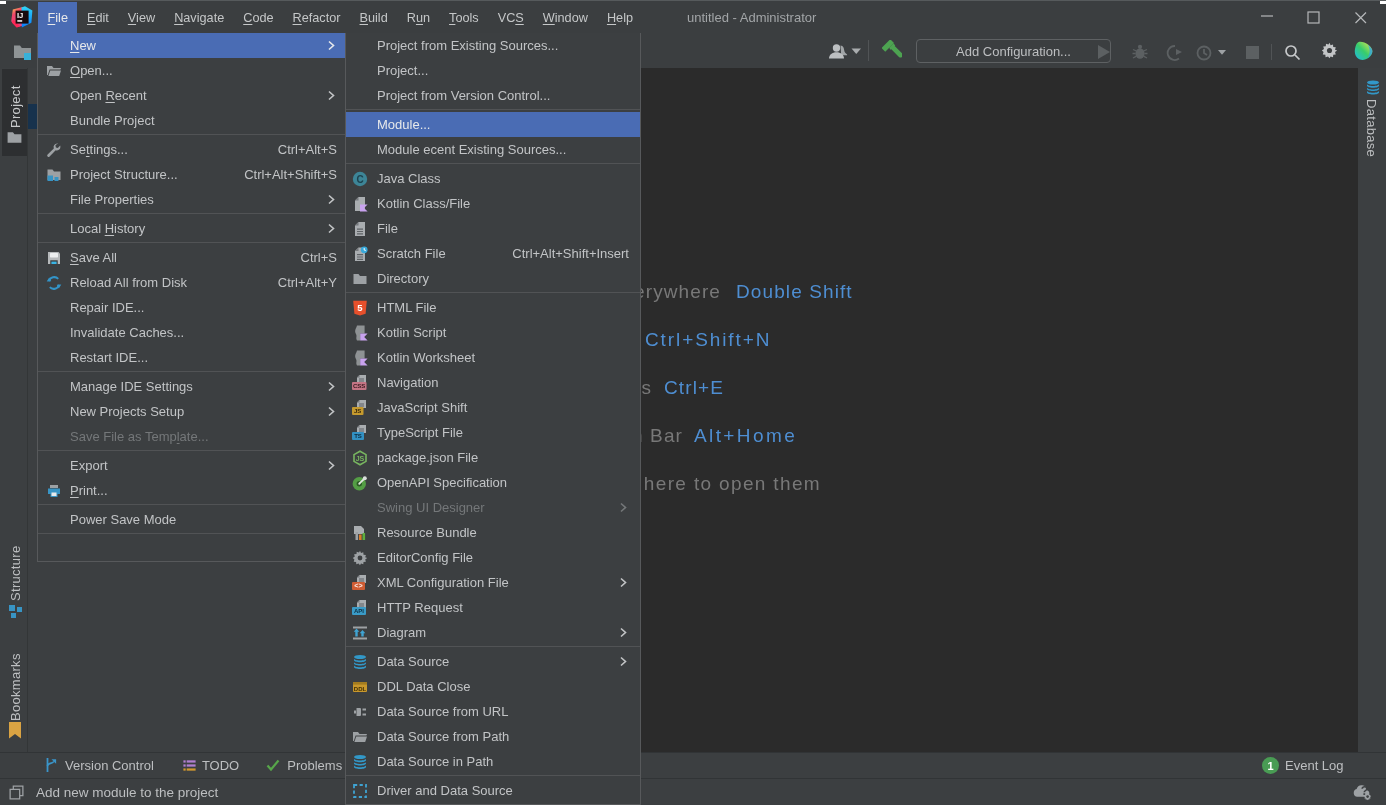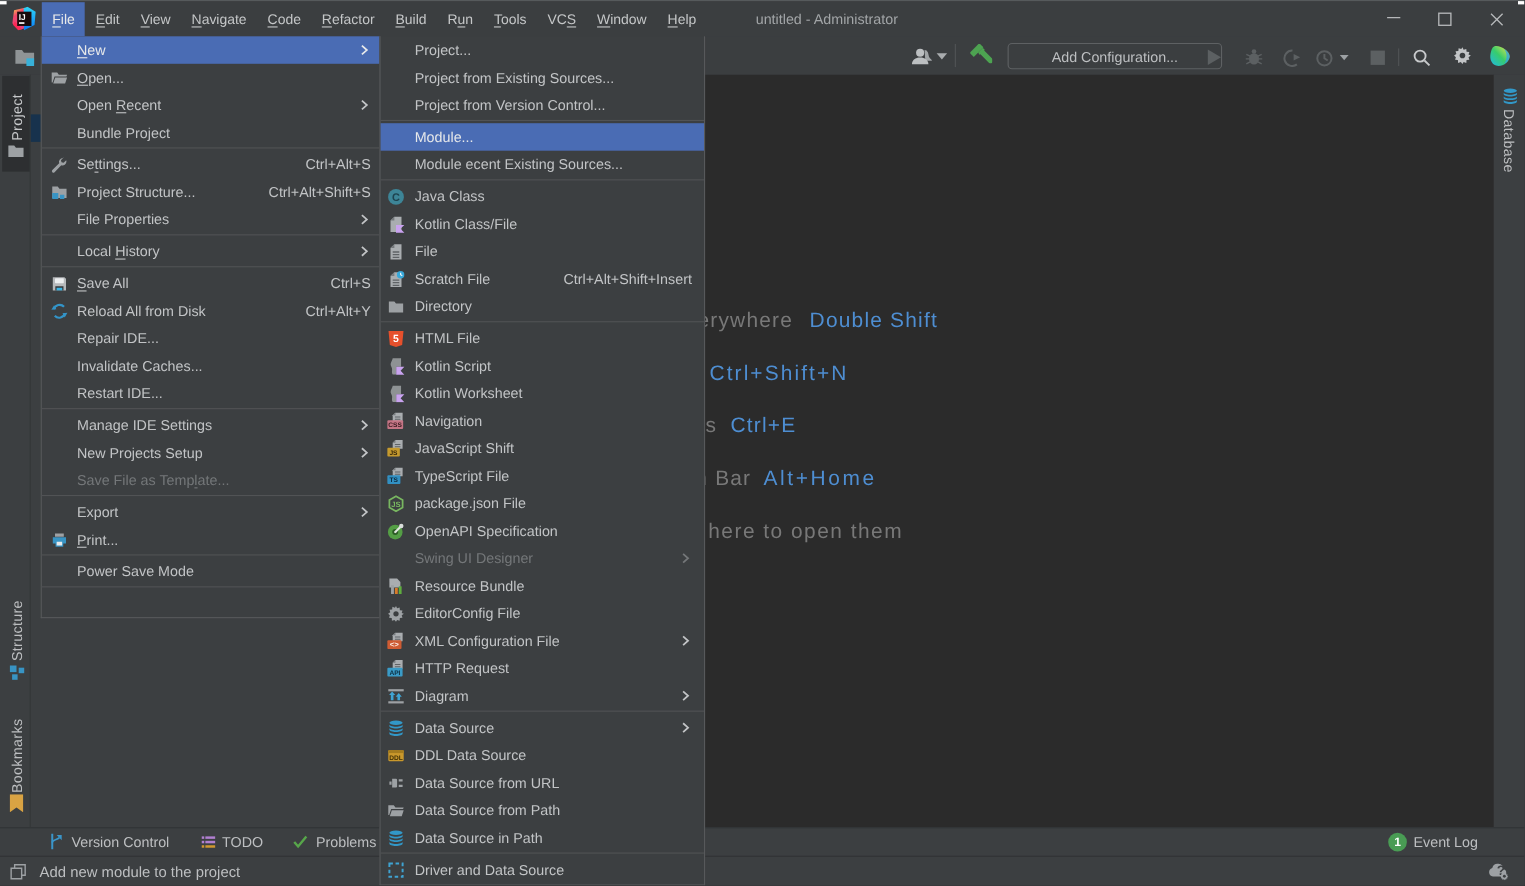--- a/index.html
+++ b/index.html
@@ -545,30 +545,30 @@
       <div class="mi">
         <span class="ic"></span>
         <span class="lab">Power Save Mode</span>
         <span class="fill"></span>
       </div>
       <div class="msep"></div>
     </div>
 <div class="popup" id="menu2">
       <div class="mi">
         <span class="ic"></span>
+        <span class="lab">Project from Existing Sources...</span>
+        <span class="fill"></span>
+      </div>
+      <div class="mi">
+        <span class="ic"></span>
         <span class="lab">Project...</span>
         <span class="fill"></span>
       </div>
       <div class="mi">
         <span class="ic"></span>
-        <span class="lab">Project from Existing Sources...</span>
-        <span class="fill"></span>
-      </div>
-      <div class="mi">
-        <span class="ic"></span>
         <span class="lab">Project from Version Control...</span>
         <span class="fill"></span>
       </div>
       <div class="msep"></div>
       <div class="mi sel">
         <span class="ic"></span>
         <span class="lab">Module...</span>
         <span class="fill"></span>
       </div>
       <div class="mi">
@@ -727,21 +727,21 @@
         <span class="lab">Data Source</span>
         <span class="fill"></span>
         <svg class="arr" viewBox="0 0 11 11" style="color:#c2c4c6">
           <use href="#s-arr"></use>
         </svg>
       </div>
       <div class="mi">
         <svg class="ic" viewBox="0 0 16 16">
           <use href="#s-ddl"></use>
         </svg>
-        <span class="lab">DDL Data Source</span>
+        <span class="lab">DDL Data Close</span>
         <span class="fill"></span>
       </div>
       <div class="mi">
         <svg class="ic" viewBox="0 0 16 16">
           <use href="#s-plug"></use>
         </svg>
         <span class="lab">Data Source from URL</span>
         <span class="fill"></span>
       </div>
       <div class="mi">

